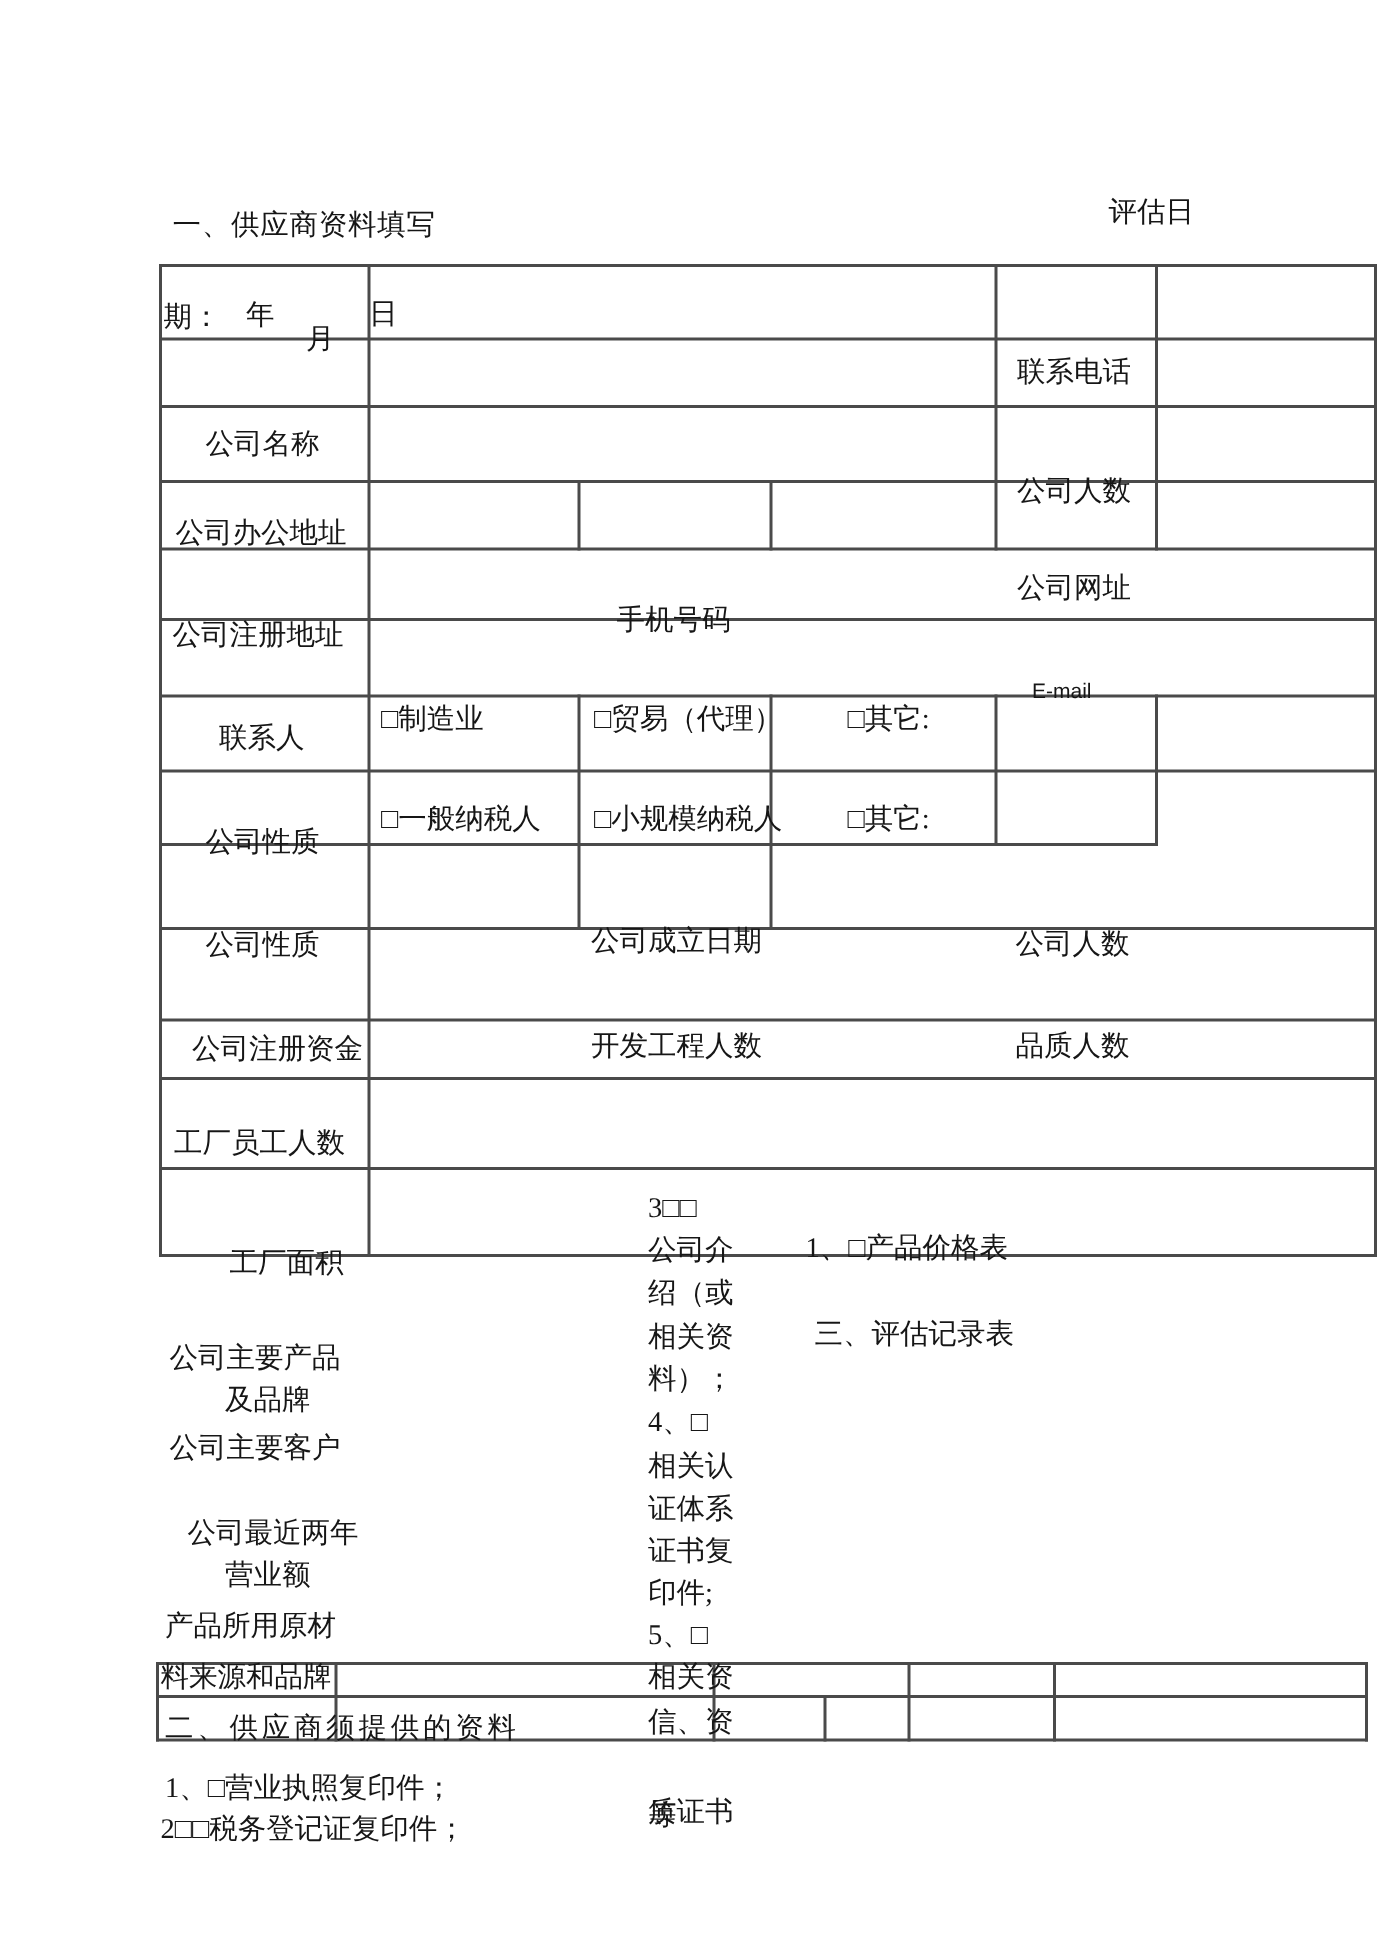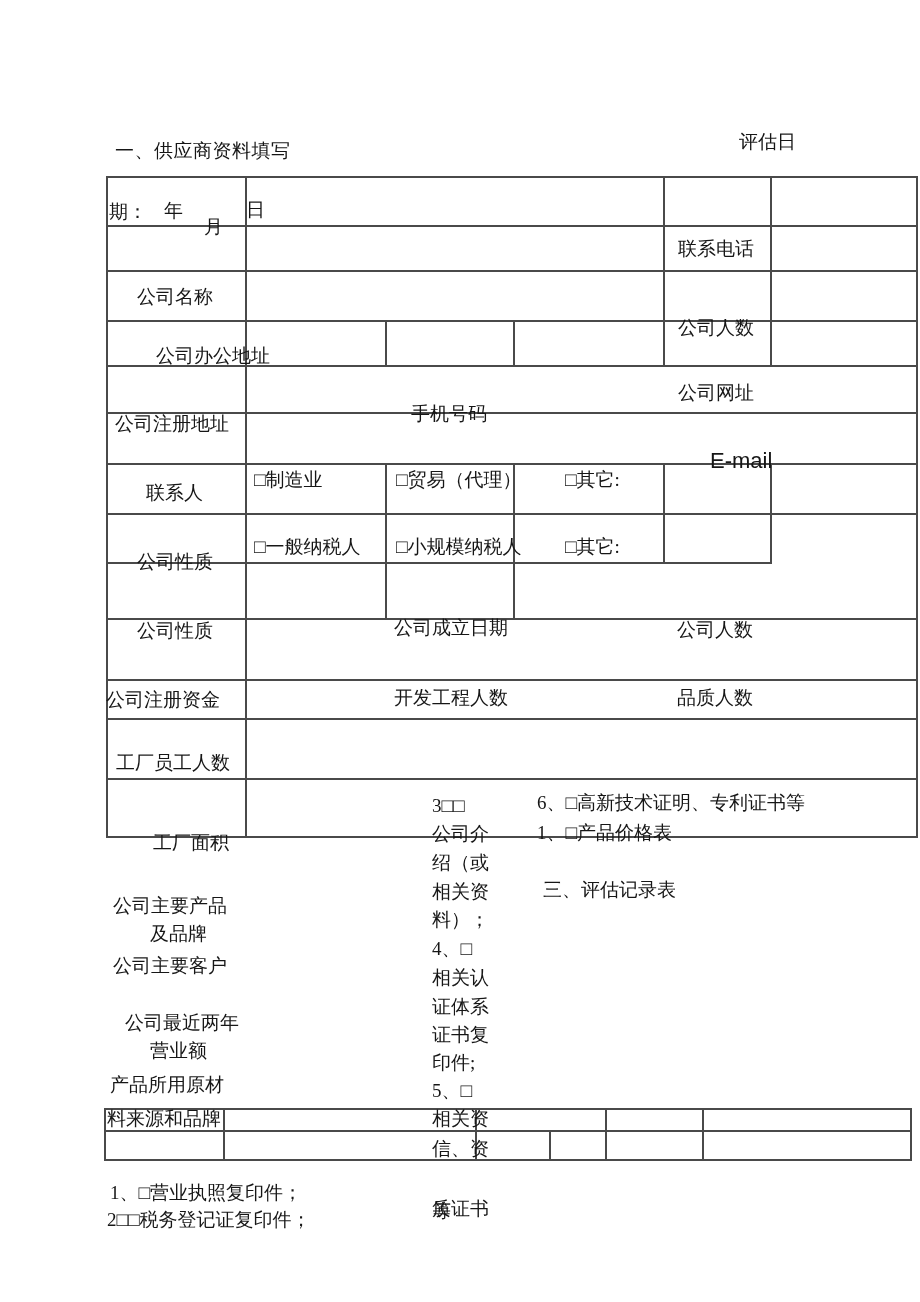--- a/index.html
+++ b/index.html
@@ -1,19 +1,19 @@
 <!DOCTYPE html>
 <html><head>
 <meta charset="utf-8">
 <style>
   html,body{margin:0;padding:0;background:#ffffff;}
   .page{position:relative;width:920px;height:1302px;background:#ffffff;overflow:hidden;
         font-family:"Liberation Serif","DejaVu Serif",serif;color:#161616;}
   .t{position:absolute;font-size:19px;line-height:23px;white-space:pre;}
-  .sm{font-size:22px;font-family:"Liberation Sans","DejaVu Sans",sans-serif;margin-left:22px;}
+  .sm{font-size:14px;font-family:"Liberation Sans","DejaVu Sans",sans-serif;}
   .ls2{letter-spacing:2.5px;}
   .ls1{letter-spacing:0.5px;}
   .hl,.vl{position:absolute;background:#4a4a4a;}
   .hl{height:2px;}
   .vl{width:2px;}
 </style>
 </head>
 <body>
 
 <div class="page">
@@ -60,71 +60,71 @@
   <span class="t" style="left:739px;top:130px;">评估日</span>
 
   <span class="t" style="left:109px;top:200px;">期：</span>
   <span class="t" style="left:164px;top:199px;">年</span>
   <span class="t" style="left:204px;top:215px;">月</span>
   <span class="t" style="left:246px;top:198px;">日</span>
 
   <span class="t" style="left:678px;top:237px;">联系电话</span>
   <span class="t" style="left:137px;top:285px;">公司名称</span>
   <span class="t" style="left:678px;top:316px;">公司人数</span>
-  <span class="t" style="left:117px;top:344px;margin-left:39px;">公司办公地址</span>
+  <span class="t" style="left:117px;top:344px;">公司办公地址</span>
   <span class="t" style="left:678px;top:381px;">公司网址</span>
   <span class="t" style="left:115px;top:412px;">公司注册地址</span>
   <span class="t" style="left:411px;top:402px;">手机号码</span>
   <span class="t sm" style="left:688px;top:449px;">E-mail</span>
 
   <span class="t" style="left:146px;top:481px;">联系人</span>
   <span class="t" style="left:254px;top:468px;">□制造业</span>
   <span class="t" style="left:396px;top:468px;">□贸易（代理）</span>
   <span class="t" style="left:565px;top:468px;">□其它:</span>
 
   <span class="t" style="left:137px;top:550px;">公司性质</span>
   <span class="t" style="left:254px;top:535px;">□一般纳税人</span>
   <span class="t" style="left:396px;top:535px;">□小规模纳税人</span>
   <span class="t" style="left:565px;top:535px;">□其它:</span>
 
   <span class="t" style="left:137px;top:619px;">公司性质</span>
   <span class="t" style="left:394px;top:616px;">公司成立日期</span>
   <span class="t" style="left:677px;top:618px;">公司人数</span>
 
-  <span class="t" style="left:106px;top:688px;">公司注册资金</span>
+  <span class="t" style="left:128px;top:688px;">公司注册资金</span>
   <span class="t" style="left:394px;top:686px;">开发工程人数</span>
   <span class="t" style="left:677px;top:686px;">品质人数</span>
 
   <span class="t" style="left:116px;top:751px;">工厂员工人数</span>
   <span class="t" style="left:141px;top:831px;margin-left:12px;">工厂面积</span>
 
   <span class="t" style="left:113px;top:894px;">公司主要产品</span>
   <span class="t" style="left:150px;top:922px;">及品牌</span>
   <span class="t" style="left:113px;top:954px;">公司主要客户</span>
   <span class="t" style="left:113px;top:1011px;margin-left:12px;">公司最近两年</span>
   <span class="t" style="left:150px;top:1039px;">营业额</span>
   <span class="t" style="left:110px;top:1073px;">产品所用原材</span>
   <span class="t" style="left:107px;top:1107px;">料来源和品牌</span>
 
+  <span class="t ls2" style="left:110px;top:1141px;">二、供应商须提供的资料</span>
   <span class="t" style="left:110px;top:1181px;">1、□营业执照复印件；</span>
   <span class="t" style="left:107px;top:1208px;">2□□税务登记证复印件；</span>
 
   <span class="t" style="left:432px;top:794px;">3□□</span>
   <span class="t" style="left:432px;top:822px;">公司介</span>
   <span class="t" style="left:432px;top:851px;">绍（或</span>
   <span class="t" style="left:432px;top:880px;">相关资</span>
   <span class="t" style="left:432px;top:908px;">料）；</span>
   <span class="t" style="left:432px;top:937px;">4、□</span>
   <span class="t" style="left:432px;top:966px;">相关认</span>
   <span class="t" style="left:432px;top:995px;">证体系</span>
   <span class="t" style="left:432px;top:1023px;">证书复</span>
   <span class="t" style="left:432px;top:1051px;">印件;</span>
   <span class="t" style="left:432px;top:1079px;">5、□</span>
   <span class="t" style="left:432px;top:1107px;">相关资</span>
   <span class="t" style="left:432px;top:1137px;">信、资</span>
   <span class="t" style="left:432px;top:1169px;margin-top:28px;">质证书</span>
   <span class="t" style="left:432px;top:1199px;">等</span>
 
-  <span class="t" style="left:537px;top:791px;">6、□高新技术证明、专利证书等</span>
   <span class="t" style="left:537px;top:821px;">1、□产品价格表</span>
   <span class="t" style="left:543px;top:878px;">三、评估记录表</span>
 
 </div>
 
 </body></html>

